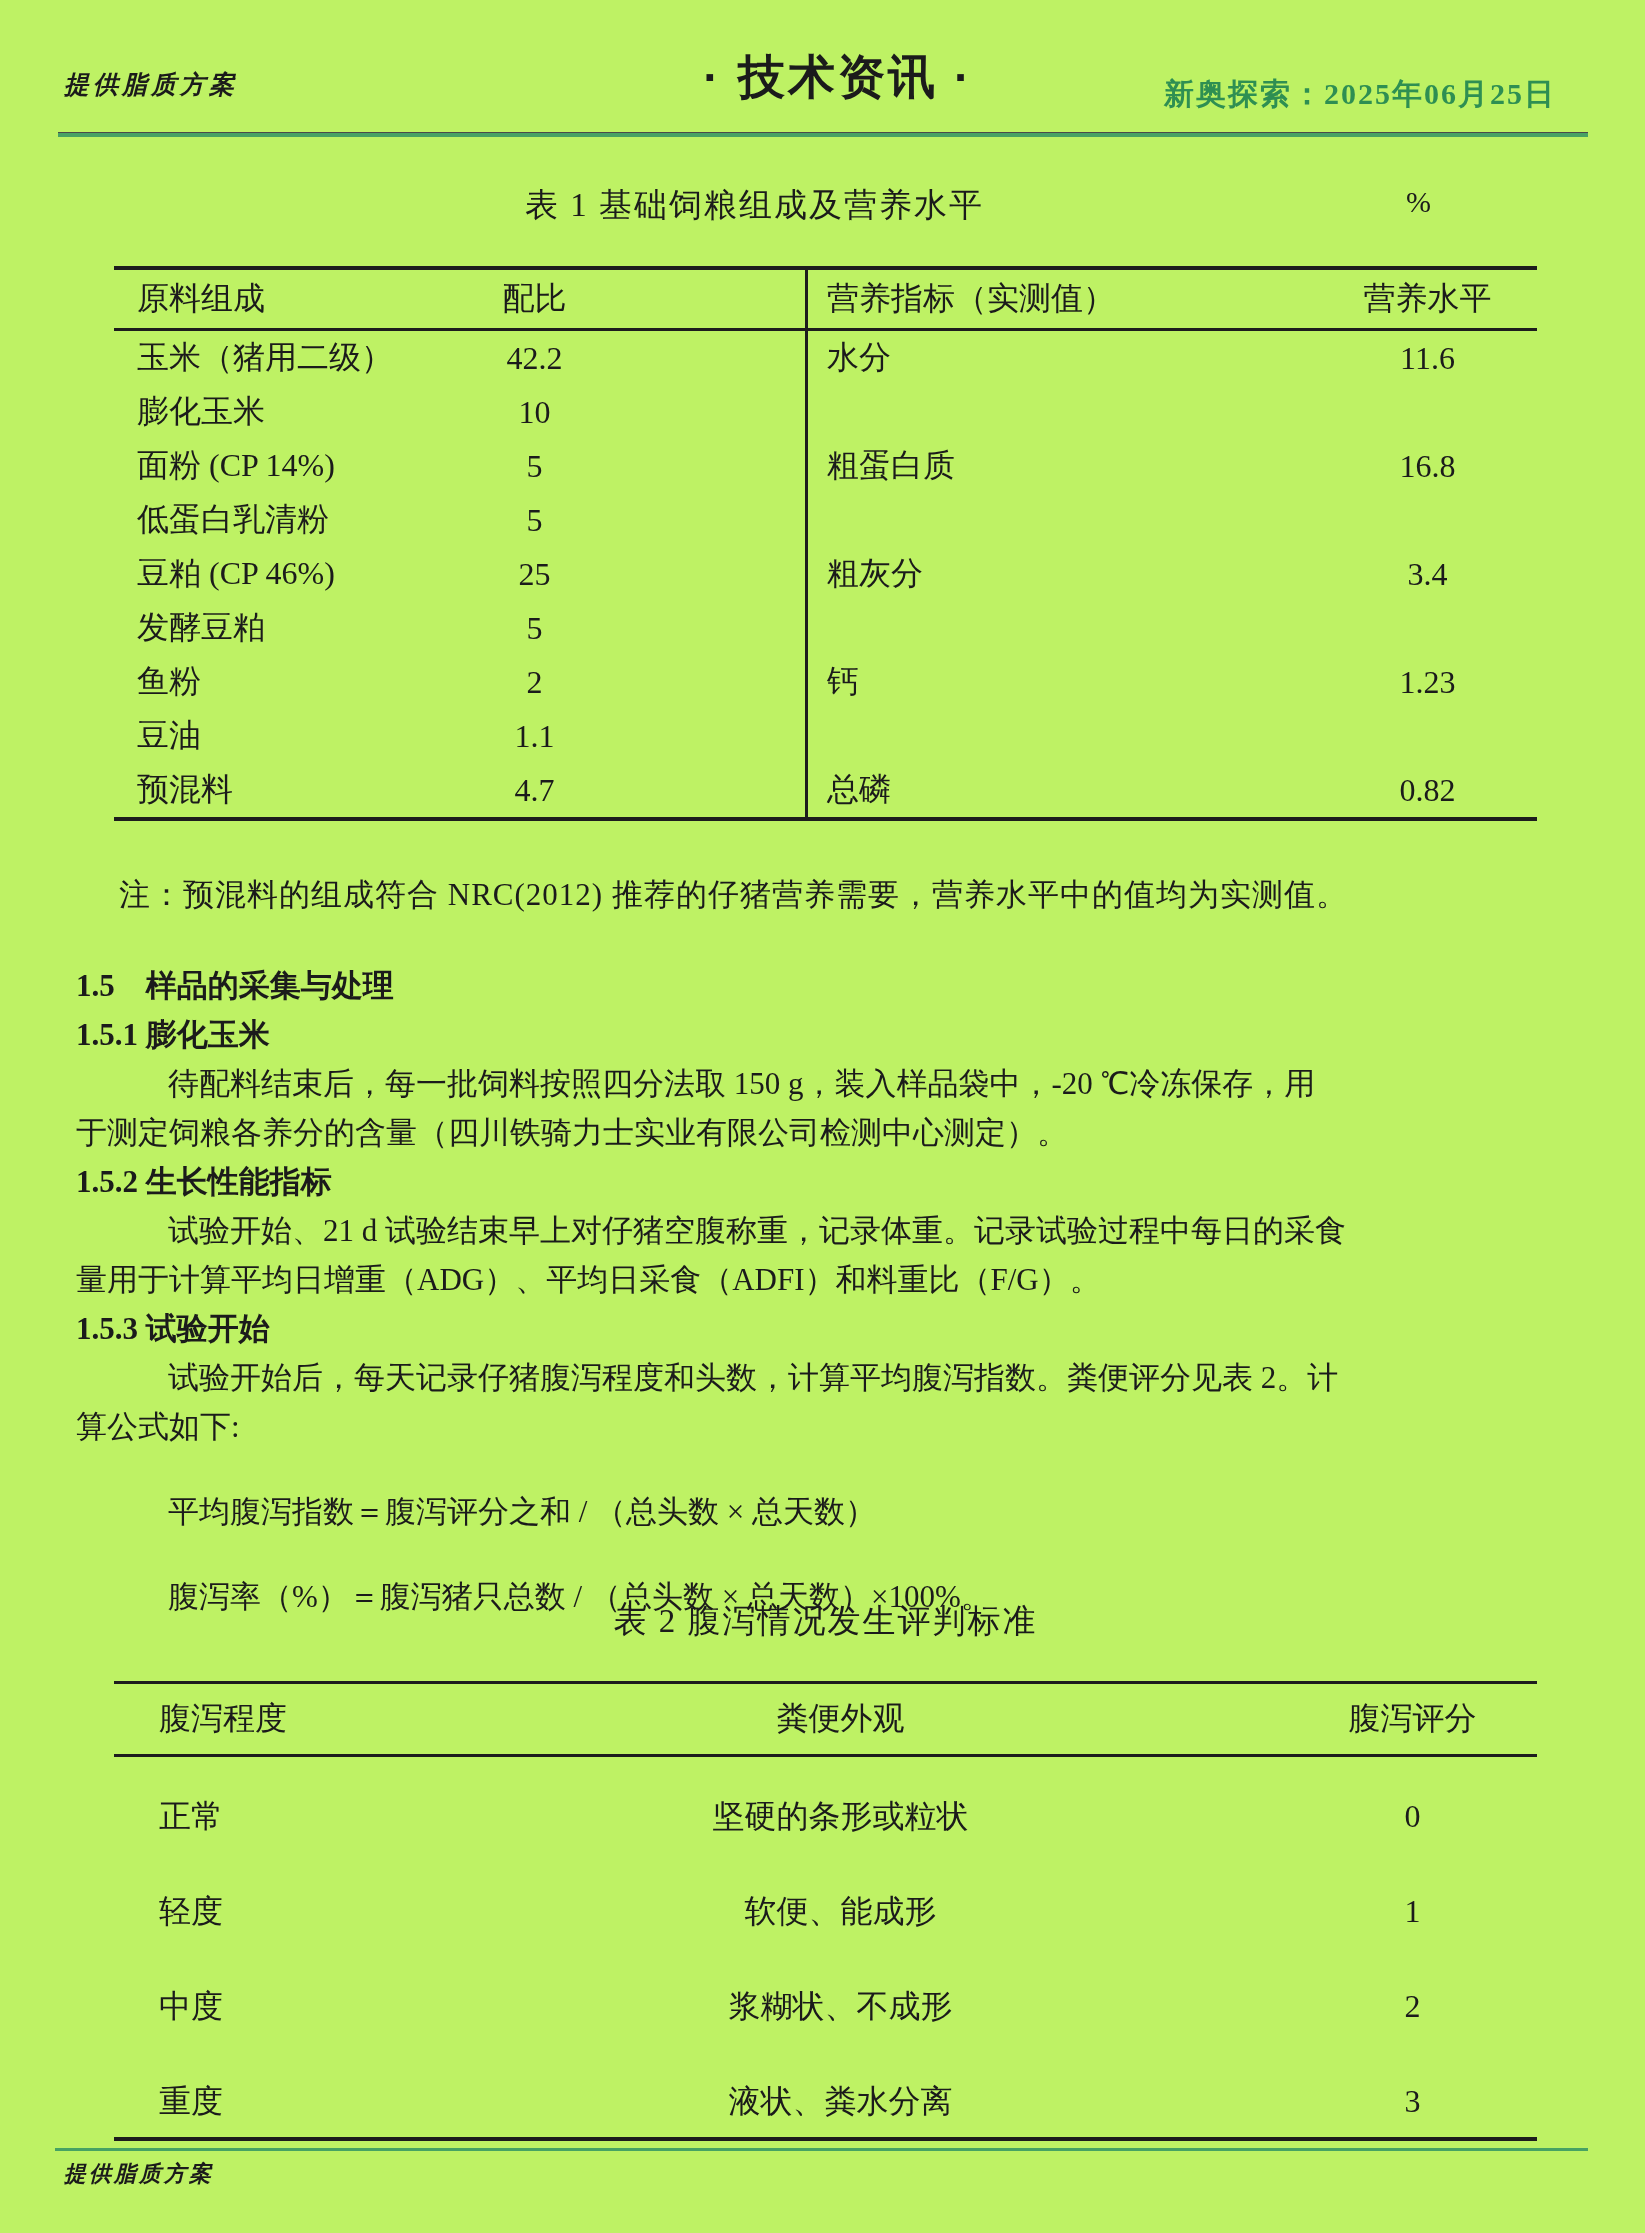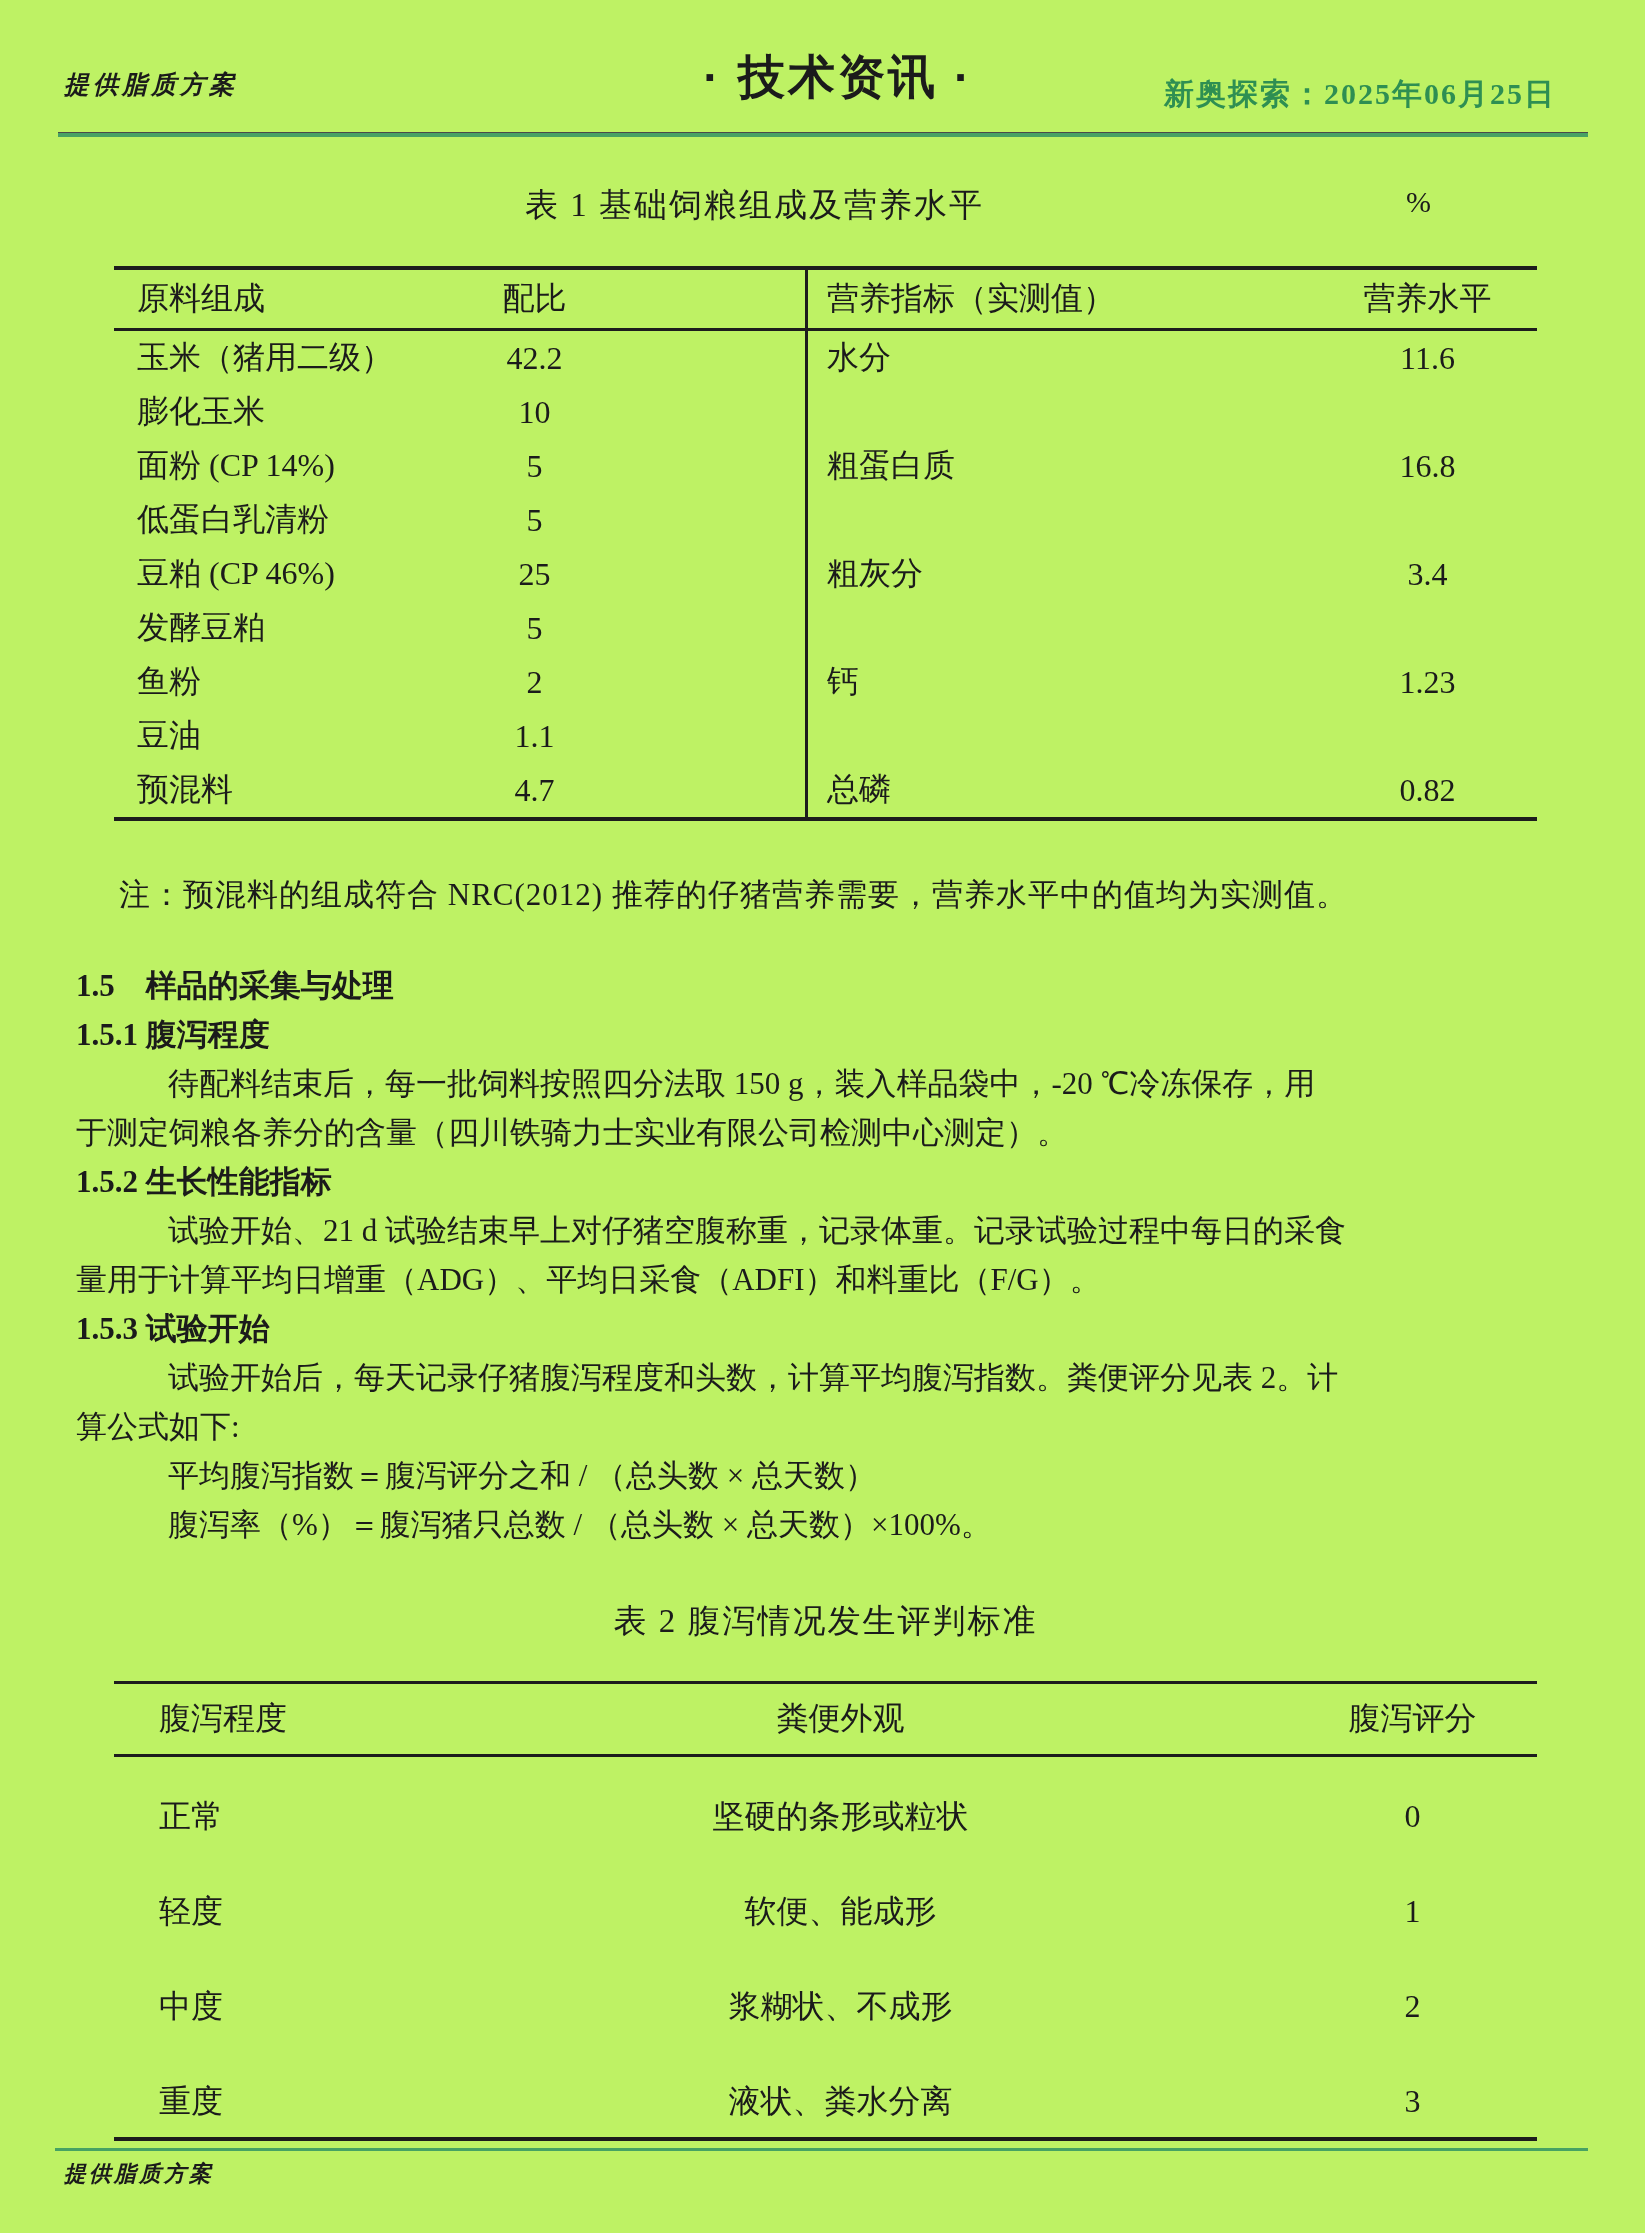--- a/index.html
+++ b/index.html
@@ -31,21 +31,21 @@
   .t1-ival{margin-left:auto;width:229px;margin-right:156px;text-align:center;}
   .t1-nname{padding-left:19px;white-space:nowrap;}
   .t1-nval{margin-left:auto;width:199px;margin-right:10px;text-align:center;}
   .t1-note{position:absolute;left:119px;top:874px;font-size:31px;letter-spacing:1px;white-space:nowrap;}
 
   
   .body-block{position:absolute;left:76px;top:961px;width:1498px;font-size:31px;}
   .bl{line-height:49px;height:49px;white-space:nowrap;}
   .bl.h{font-weight:700;}
   .bl.pf{text-indent:92px;font-family:Liberation Serif, serif;}
-  .bl.fm{text-indent:92px;}
+  .bl.fm{text-indent:92px;margin-top:36px;}
 
   
   .t2-caption{position:absolute;left:114px;width:1423px;top:1599px;text-align:center;
               font-size:33px;letter-spacing:2px;}
   .t2{position:absolute;left:114px;top:1681px;width:1423px;box-sizing:border-box;
       border-top:3px solid #1d1d1d;border-bottom:4px solid #1d1d1d;font-size:32px;}
   .t2-hrow{display:flex;height:70px;align-items:center;border-bottom:3px solid #1d1d1d;}
   .t2-row{display:flex;height:95px;align-items:center;padding-top:24px;box-sizing:border-box;}
   .t2-c1{flex:0 0 428px;padding-left:45px;box-sizing:border-box;white-space:nowrap;}
   .t2-c2{flex:0 0 597px;text-align:center;white-space:nowrap;}
@@ -170,21 +170,21 @@
           <span class="t1-nname">总磷</span>
           <span class="t1-nval">0.82</span>
         </div>
     </div>
   </div>
 
   <div class="t1-note">注：预混料的组成符合 NRC(2012) 推荐的仔猪营养需要，营养水平中的值均为实测值。</div>
 
   <div class="body-block">
     <div class="bl h">1.5　样品的采集与处理</div>
-    <div class="bl h">1.5.1 腹泻程度</div>
+    <div class="bl h">1.5.1 膨化玉米</div>
     <div class="bl pf">待配料结束后，每一批饲料按照四分法取 150 g，装入样品袋中，-20 ℃冷冻保存，用</div>
     <div class="bl">于测定饲粮各养分的含量（四川铁骑力士实业有限公司检测中心测定）。</div>
     <div class="bl h">1.5.2 生长性能指标</div>
     <div class="bl pf">试验开始、21 d 试验结束早上对仔猪空腹称重，记录体重。记录试验过程中每日的采食</div>
     <div class="bl">量用于计算平均日增重（ADG）、平均日采食（ADFI）和料重比（F/G）。</div>
     <div class="bl h">1.5.3 试验开始</div>
     <div class="bl pf">试验开始后，每天记录仔猪腹泻程度和头数，计算平均腹泻指数。粪便评分见表 2。计</div>
     <div class="bl">算公式如下:</div>
     <div class="bl fm">平均腹泻指数＝腹泻评分之和 / （总头数 × 总天数）</div>
     <div class="bl fm">腹泻率（%）＝腹泻猪只总数 / （总头数 × 总天数）×100%。</div>

